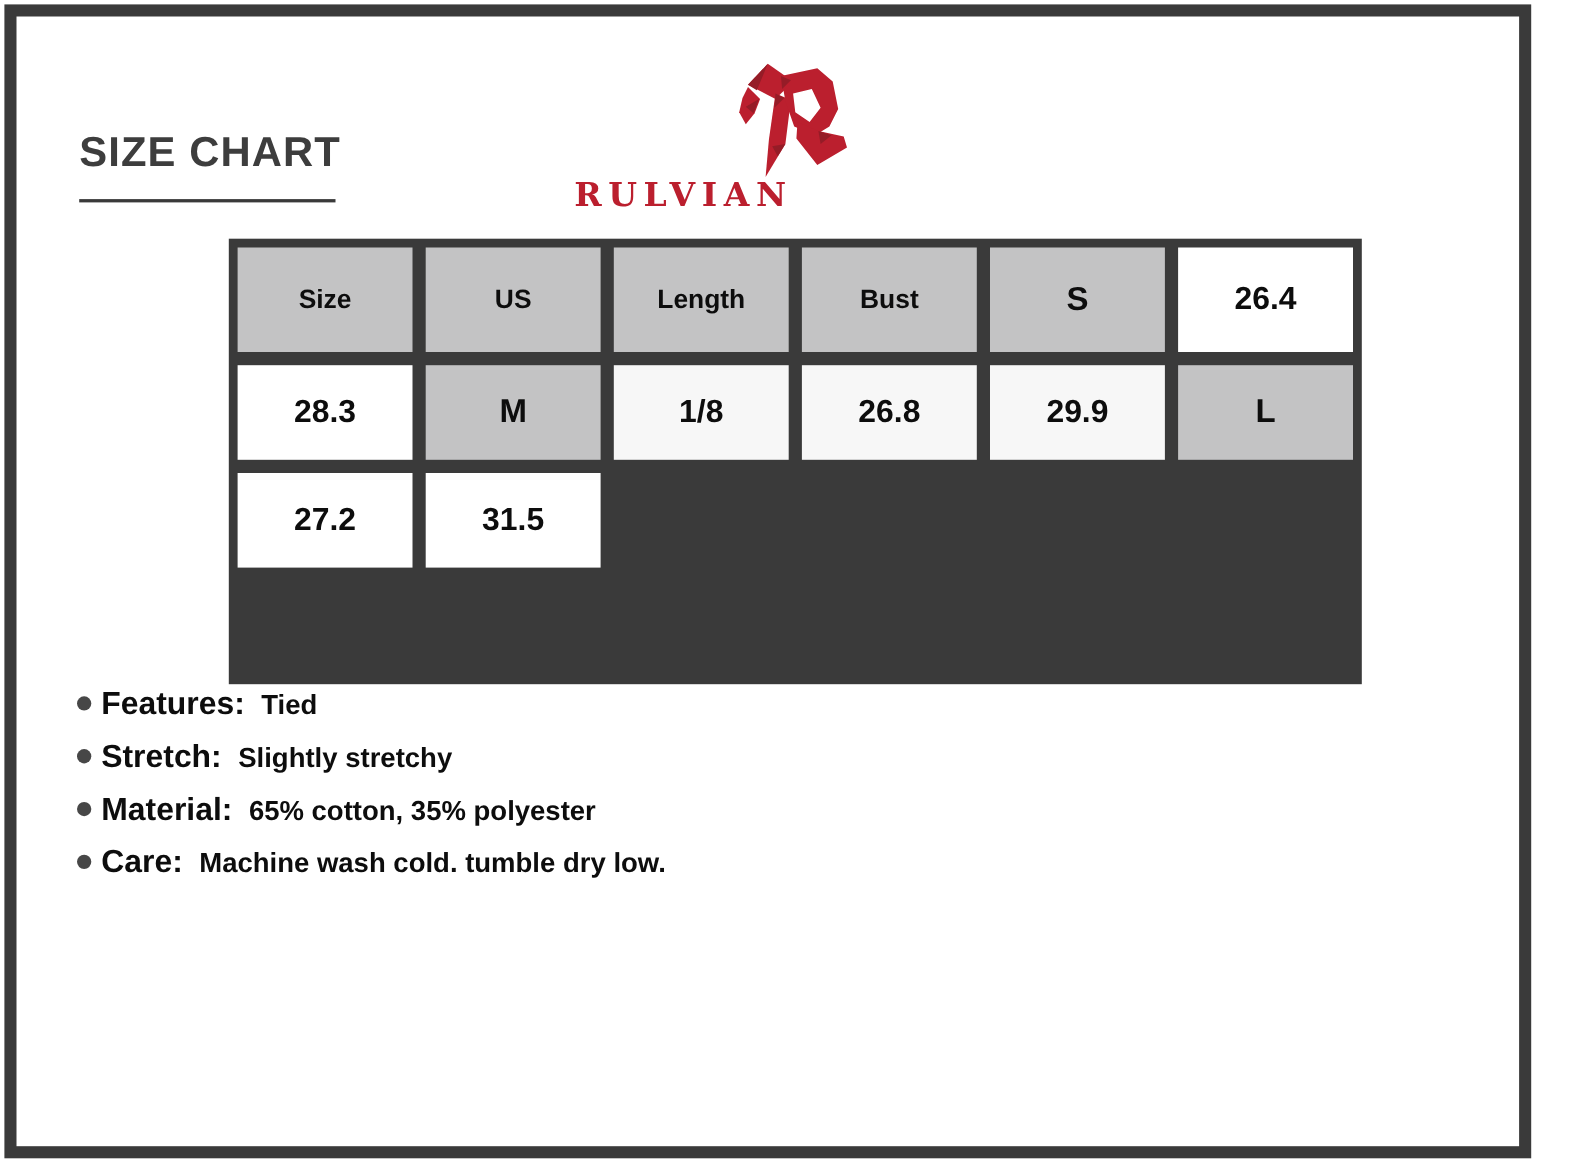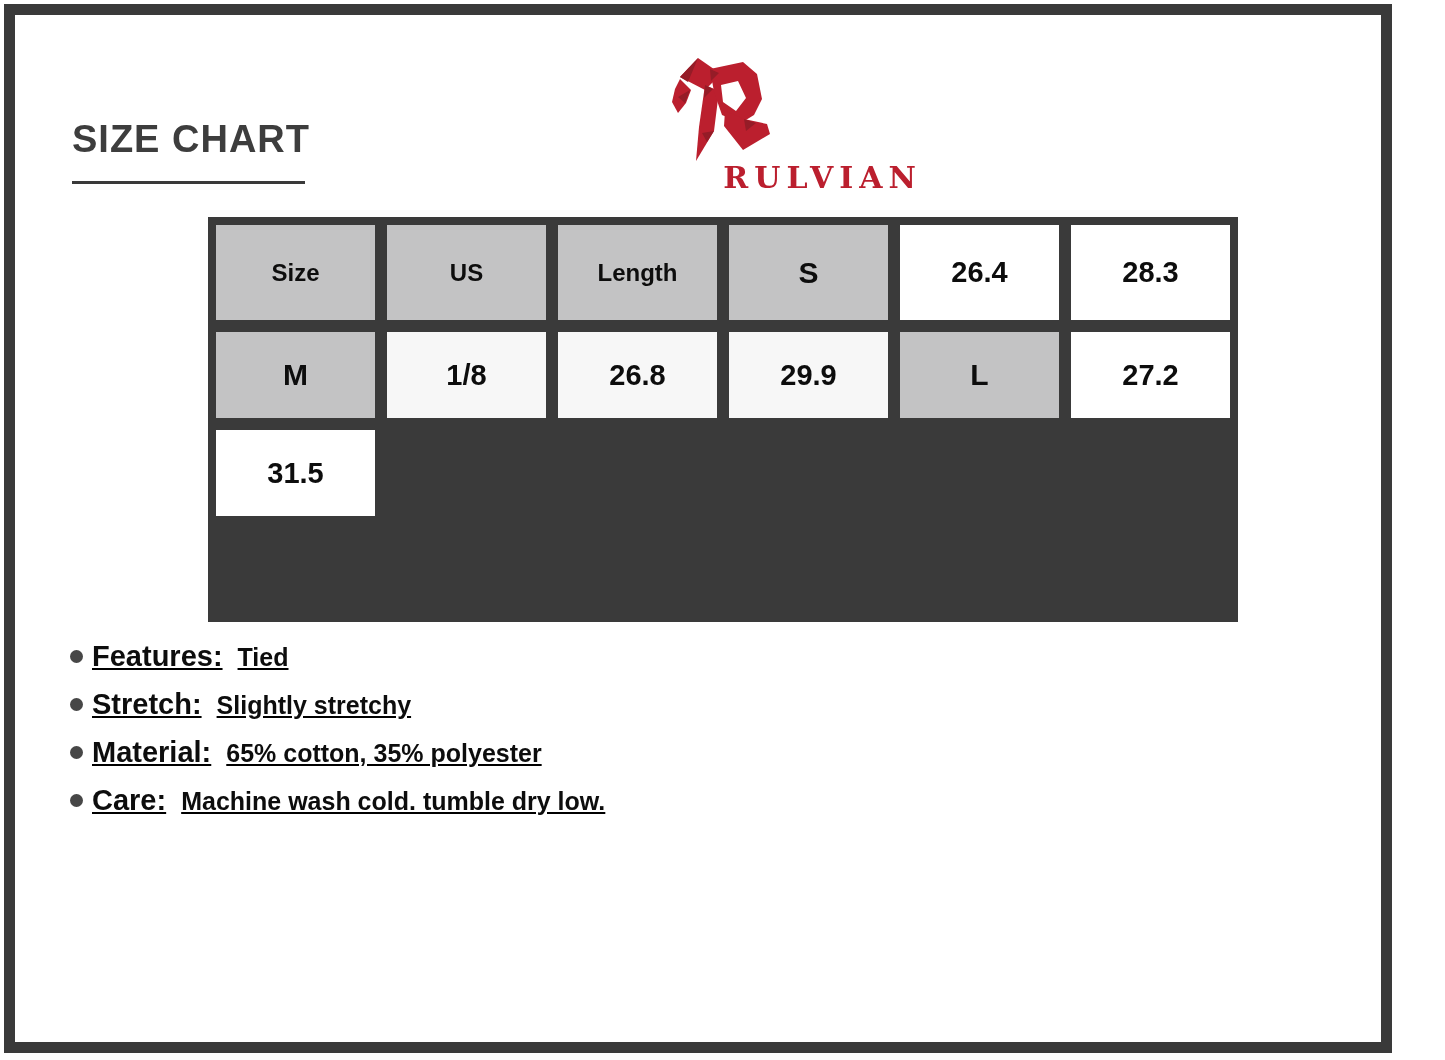--- a/index.html
+++ b/index.html
@@ -28,21 +28,21 @@
     background:var(--frame-dark,#3a3a3a);
   }
   .logo-mark{
     position:absolute;left:658px;top:45px;
     width:120px;height:120px;
   }
   .logo-main{fill:var(--brand-red,#bb1f2e);}
   .logo-facet{fill:var(--brand-red-dark,#951c27);}
   .brand-wordmark{
     position:absolute;left:522px;top:160px;width:400px;
-    text-align:right;
+    text-align:left;
     font-family:"DejaVu Serif", serif;
     font-weight:bold;font-size:30px;
     letter-spacing:6px;
     color:var(--brand-red,#bb1f2e);
     white-space:nowrap;
   }
   .size-table{
     position:absolute;left:208px;top:217px;
     width:1030px;height:405px;
     box-sizing:border-box;
@@ -56,21 +56,21 @@
   .cell{
     display:flex;align-items:center;justify-content:center;
     font-weight:bold;color:var(--text-black,#0d0d0d);
     font-size:29px;
     background:#ffffff;
   }
   .cell.head{background:var(--cell-gray,#c3c3c4);font-size:24px;}
   .cell.rowhead{background:var(--cell-gray,#c3c3c4);font-size:30px;}
   .cell.offwhite{background:var(--cell-offwhite,#f7f7f7);}
   .details{
-    position:absolute;left:70px;top:640px;text-decoration:underline;
+    position:absolute;left:70px;top:624px;
   }
   .detail-item{
     height:48px;
     display:flex;align-items:baseline;
     white-space:nowrap;
   }
   .bullet{
     display:inline-block;width:13px;height:13px;border-radius:50%;
     background:var(--bullet-gray,#474747);
     margin-right:9px;
@@ -104,20 +104,21 @@
     <polygon class="logo-facet" points="56,86 49,97 44,88"></polygon>
     <polygon class="logo-facet" points="86,74 98,78 88,86"></polygon>
   </svg>
 
   <div class="brand-wordmark">RULVIAN</div>
 
   <div class="size-table">
     <div class="cell head">Size</div>
     <div class="cell head">US</div>
     <div class="cell head">Length</div>
+    <div class="cell head">Bust</div>
 
     <div class="cell rowhead">S</div>
     <div class="cell">26.4</div>
     <div class="cell">28.3</div>
 
     <div class="cell rowhead">M</div>
     <div class="cell offwhite">1/8</div>
     <div class="cell offwhite">26.8</div>
     <div class="cell offwhite">29.9</div>
 

